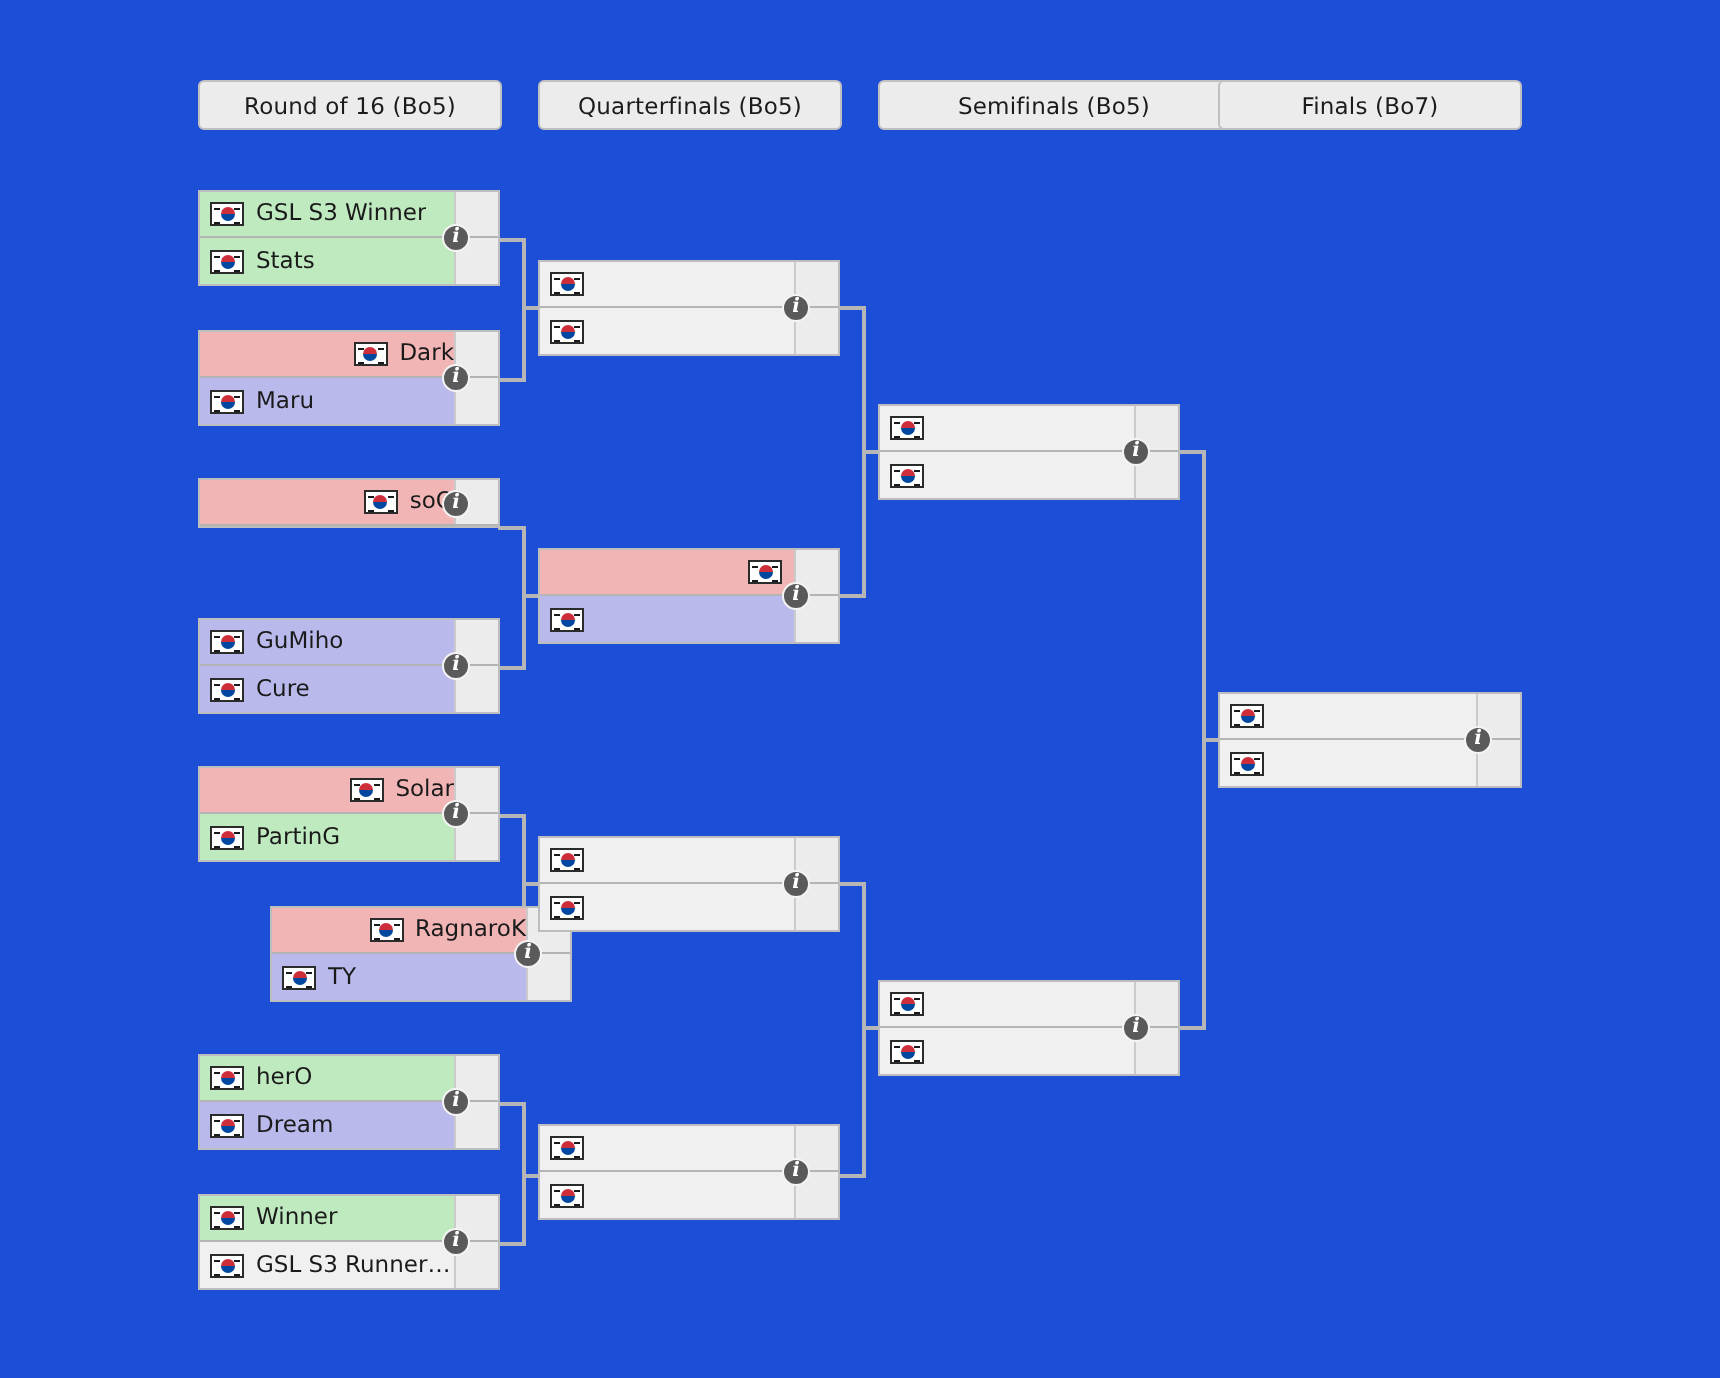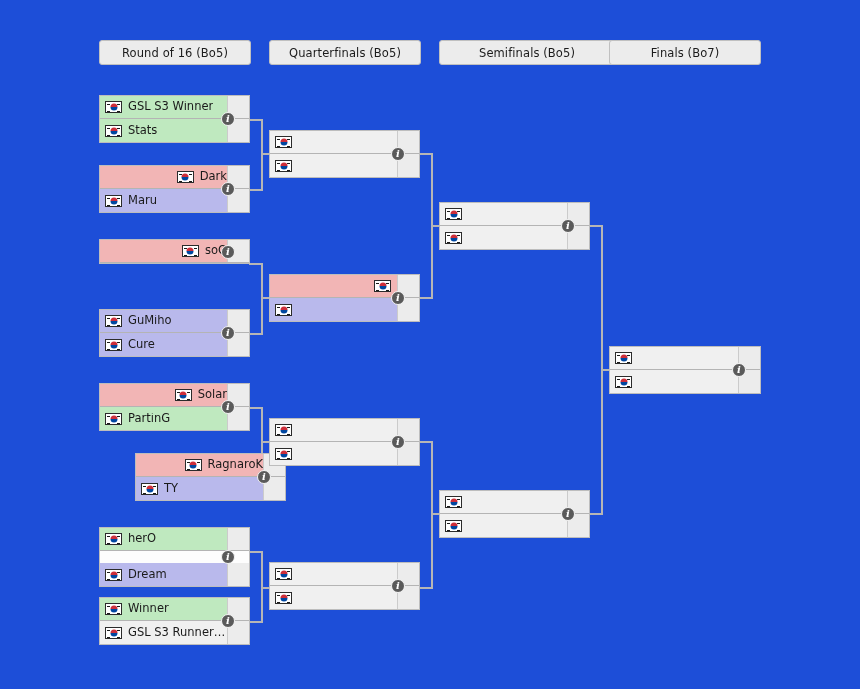--- a/index.html
+++ b/index.html
@@ -356,21 +356,21 @@
             <span class="tri t3"></span>
             <span class="tri t4"></span>
           </span>
         <span class="opp-name">TY</span>
       </div>
       <div class="score"></div>
     </div>
     <div class="info-badge">i</div>
   </div>
 
-  <div class="match" style="left:99px; top:527px; width:151px;gap:12px;">
+  <div class="match" style="left:99px; top:527px; width:151px;">
     <div class="match-row top race-p">
       <div class="opp">
         <span class="flag">
             <span class="taeguk-r"></span>
             <span class="tri t1"></span>
             <span class="tri t2"></span>
             <span class="tri t3"></span>
             <span class="tri t4"></span>
           </span>
         <span class="opp-name">herO</span>

